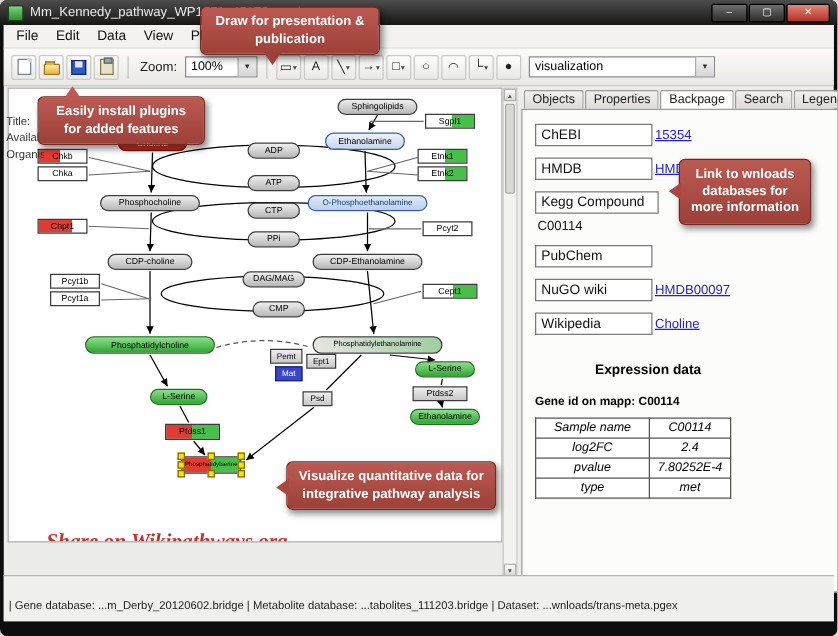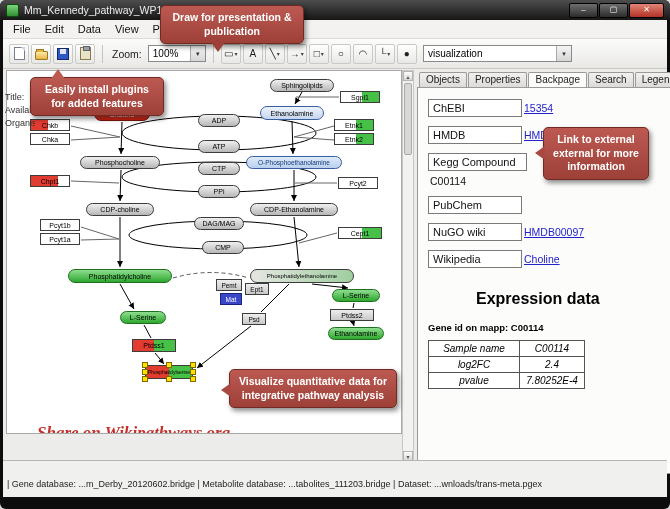--- a/index.html
+++ b/index.html
@@ -53,21 +53,21 @@
   .hscroll .sb-thumb{top:1px;bottom:1px;left:12px;width:95px;}
   .sidebar{position:absolute;left:414px;top:50px;width:268px;height:404px;}
   .tabs{height:17px;display:flex;align-items:flex-end;padding-left:2px;}
   .tab{display:inline-block;padding:1px 6px 2px;font-size:10px;color:#222;border:1px solid #9a9a9a;border-bottom:none;background:linear-gradient(#f2f1ef,#dcdbd8);margin-right:1px;border-radius:2px 2px 0 0;white-space:nowrap;}
   .tab.active{background:#fcfcfb;position:relative;top:1px;padding-bottom:3px;}
   .sidebar-content{position:absolute;left:0;top:17px;right:0;bottom:0;background:#fcfcfb;border:1px solid #9a9a9a;box-sizing:border-box;padding:10px 16px 4px 10px;overflow:hidden;}
   .bp-section{margin-bottom:8px;}
   .bp-header{display:inline-block;border:1px solid #7a7a7a;background:#fff;padding:2px 10px 2px 4px;font-size:11px;min-width:78px;color:#111;}
   .bp-value{margin:4px 0 0 2px;font-size:10.5px;color:#111;}
   .bp-value.link{color:#2222cc;text-decoration:underline;cursor:pointer;display:inline-block;}
-  .exp-title{font-weight:bold;font-size:16px;margin-top:22px;color:#000;padding-left:48px;}
+  .exp-title{font-weight:bold;font-size:11px;margin-top:22px;color:#000;padding-left:48px;}
   .gene-id{font-weight:bold;font-size:9.5px;margin-top:14px;color:#000;}
   .exp-table{border-collapse:collapse;margin-top:7px;font-style:italic;}
   .exp-table td{border:1px solid #555;background:#fff;font-size:10px;padding:1px 4px;text-align:center;min-width:56px;height:13px;color:#000;}
   .exp-table td:first-child{min-width:82px;}
   .sb-scroll{position:absolute;right:0;top:0;bottom:0;width:11px;background:#f0f0ee;border-left:1px solid #c5c5c5;}
   .sb-scroll .sb-btn.top{left:0;top:0;} .sb-scroll .sb-btn.bottom{left:0;bottom:0;}
   .sb-scroll .sb-thumb{left:1px;right:1px;top:12px;height:90px;}
   .statusbar{position:absolute;left:0;right:0;bottom:0;height:16px;background:#f0f0ee;border-top:1px solid #b5b5b5;font-size:9px;color:#222;padding:18px 4px;white-space:nowrap;overflow:hidden;box-sizing:border-box;}
   
   .node{position:absolute;display:flex;align-items:center;justify-content:center;border:1px solid #3c3c3c;background:#fff;color:#000;overflow:hidden;white-space:nowrap;box-sizing:border-box;z-index:2;}
@@ -295,20 +295,24 @@
                 <td>C00114</td>
               </tr>
               <tr>
                 <td>log2FC</td>
                 <td>2.4</td>
               </tr>
               <tr>
                 <td>pvalue</td>
                 <td>7.80252E-4</td>
               </tr>
+              <tr>
+                <td>type</td>
+                <td>met</td>
+              </tr>
             </tbody>
           </table>
         <div class="sb-scroll">
           <div class="sb-btn top">▴</div>
           <div class="sb-thumb"></div>
           <div class="sb-btn bottom">▾</div>
         </div>
       </div>
     </div>
 
@@ -318,20 +322,20 @@
   <div class="callout co-top">
     <div class="pointer p-down"></div>
     <span>Draw for presentation &amp; publication</span>
   </div>
   <div class="callout co-left">
     <div class="pointer p-up"></div>
     <span>Easily install plugins for added features</span>
   </div>
   <div class="callout co-right">
     <div class="pointer p-left"></div>
-    <span>Link to external external for more information</span>
+    <span>Link to wnloads databases for more information</span>
   </div>
   <div class="callout co-center">
     <div class="pointer p-left2"></div>
     <span>Visualize quantitative data for integrative pathway analysis</span>
   </div>
 
 </div>
 
 </body></html>

